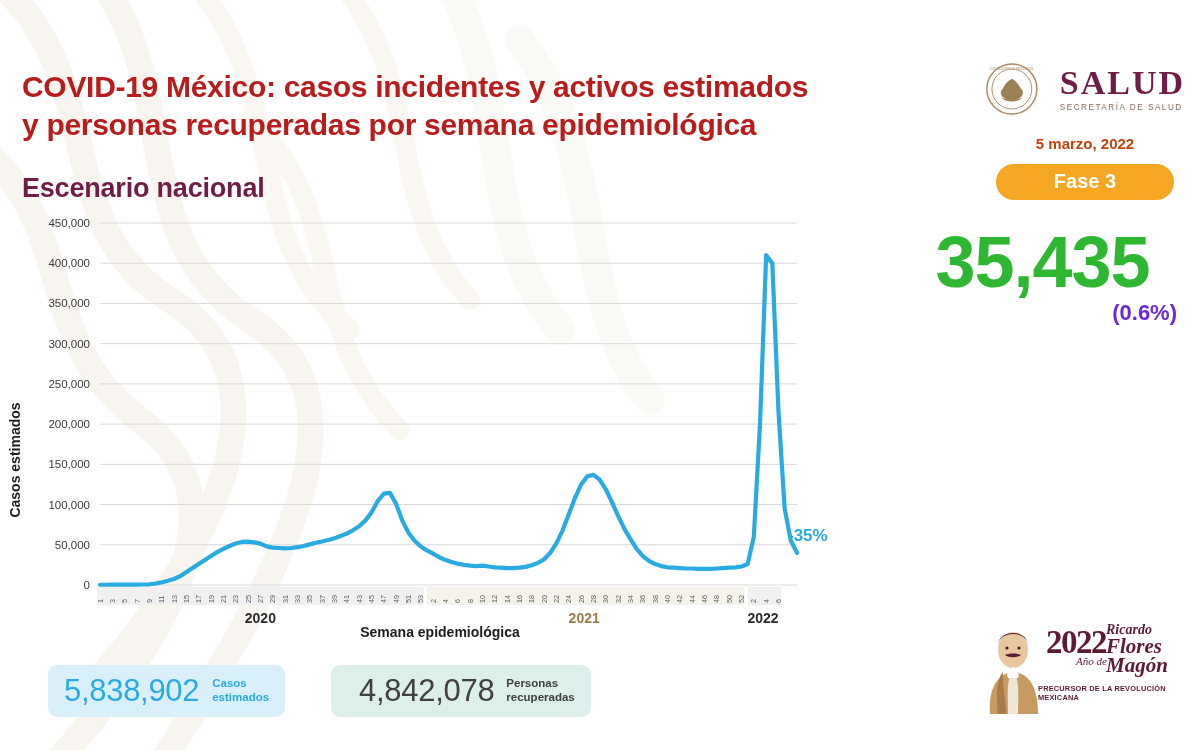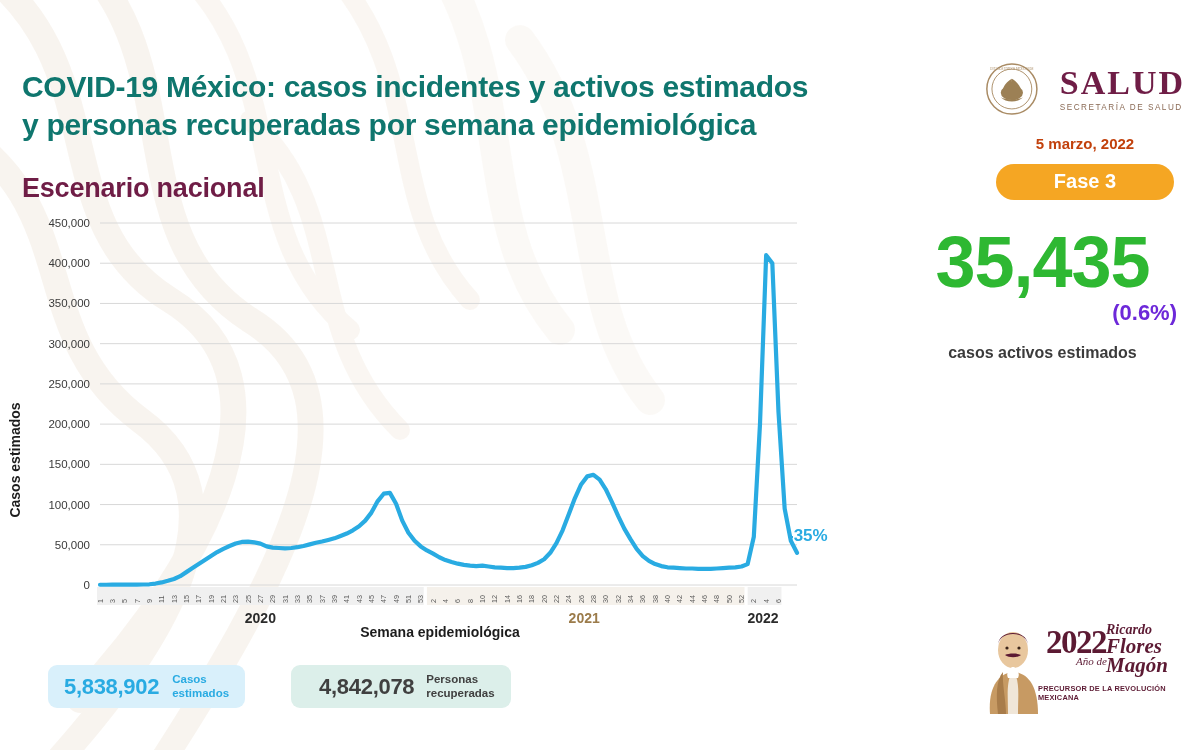--- a/index.html
+++ b/index.html
@@ -33,21 +33,21 @@
   }
 
   
   #title-block {
     position: absolute;
     left: 22px;
     top: 68px;
     width: 900px;
   }
   .main-title {
-    color: #0f766e;
+    color: #b91c1c;
     font-size: 30px;
     font-weight: bold;
     line-height: 1.28;
     letter-spacing: -0.3px;
   }
   .subtitle {
     color: #6F1D46;
     font-size: 27px;
     font-weight: bold;
     margin-top: 28px;
@@ -176,22 +176,22 @@
     gap: 46px;
   }
   .chip {
     display: flex;
     align-items: center;
     border-radius: 9px;
     padding: 8px 16px;
     min-height: 40px;
   }
   .chip-num {
-    font-size: 22px;
-    font-weight: bold;
+    font-size: 31px;
+    font-weight: normal;
     letter-spacing: -0.3px;
   }
   .chip-lbl {
     font-size: 11.5px;
     font-weight: bold;
     line-height: 1.18;
     margin-left: 13px;
   }
   #chip-casos { background: #D9F0FB; }
   #chip-casos .chip-num, #chip-casos .chip-lbl { color: #29ABE2; }
@@ -303,21 +303,20 @@
         <div class="salud-sub">SECRETARÍA DE SALUD</div>
       </div>
     </div>
     <div id="date-text">5 marzo, 2022</div>
     <div id="fase-badge">Fase 3</div>
   </div>
 
   <div id="kpi-block">
     <div id="kpi-number">35,435</div>
     <div id="kpi-pct">(0.6%)</div>
-    <div id="kpi-caption">casos activos estimados</div>
   </div>
 
   <div id="chart-wrap">
     <svg id="chart-svg" width="880" height="450" viewBox="0 0 880 450">
       <g id="grid-lines">
           <line x1="100" x2="797" y1="375" y2="375" stroke="#d8d8d8" stroke-width="1"></line>
           <line x1="100" x2="797" y1="334.77777777777777" y2="334.77777777777777" stroke="#d8d8d8" stroke-width="1"></line>
           <line x1="100" x2="797" y1="294.55555555555554" y2="294.55555555555554" stroke="#d8d8d8" stroke-width="1"></line>
           <line x1="100" x2="797" y1="254.33333333333334" y2="254.33333333333334" stroke="#d8d8d8" stroke-width="1"></line>
           <line x1="100" x2="797" y1="214.11111111111111" y2="214.11111111111111" stroke="#d8d8d8" stroke-width="1"></line>

